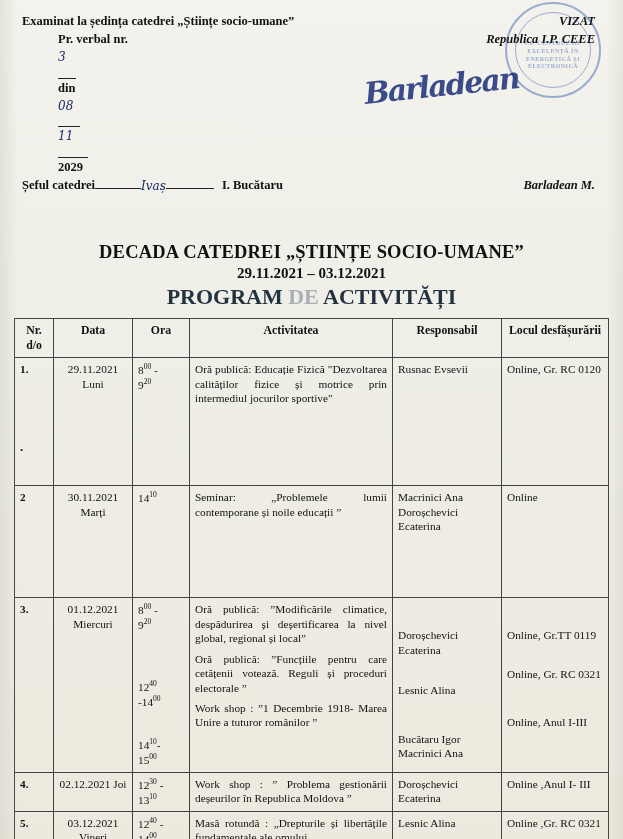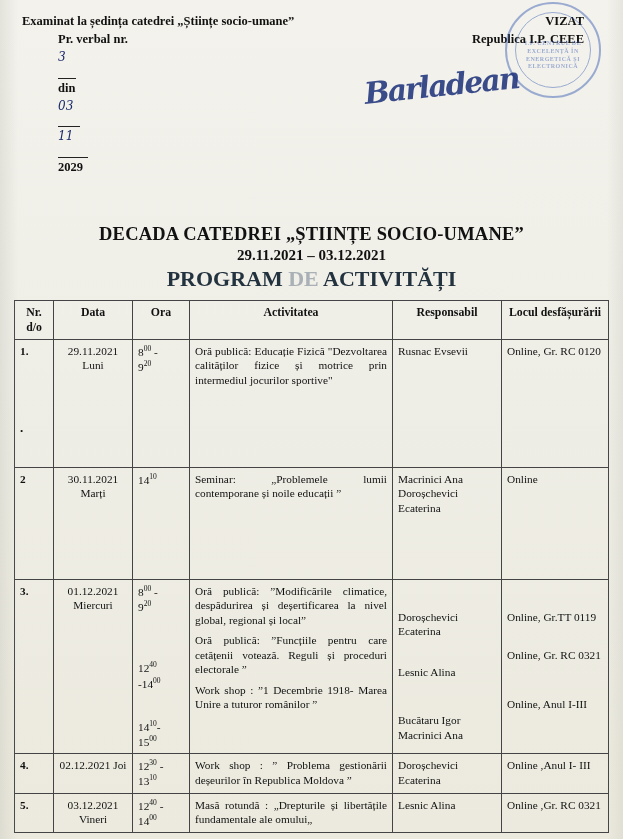--- a/index.html
+++ b/index.html
@@ -37,22 +37,23 @@
     position: relative;
     font-size: 12.5px;
     line-height: 1.45;
     font-weight: bold;
     padding-left: 8px;
   }
   .hdr-row { display: flex; align-items: baseline; }
   .hdr-left { white-space: nowrap; }
   .hdr-right {
     position: absolute;
-    right: 25px;
+    right: 14px;
     white-space: nowrap;
+    font-style: italic;
   }
   .r1 { top: 0px; }
   .r2 { top: 19px; flex-direction: column; }
   .r3 { top: 38px; }
   .blank-line {
     display: inline-block;
     border-bottom: 1px solid #222;
     height: 12px;
     vertical-align: bottom;
   }
@@ -171,26 +172,34 @@
   <div class="header-block">
     <div class="hdr-row r1">
       <span class="hdr-left">Examinat la ședința catedrei „Științe socio-umane”</span>
       <span class="hdr-right">VIZAT</span>
     </div>
     <div class="hdr-row r2">
       <span class="hdr-left">Pr. verbal nr.</span>
       <span class="hand" style="margin:0 4px;">3</span>
       <span class="blank-line" style="width:18px;"></span>
       <span class="hdr-left" style="margin:0 16px;">din</span>
-      <span class="hand">03</span>
+      <span class="hand">08</span>
       <span class="blank-line" style="width:22px;"></span>
       <span class="hand" style="margin-left:36px;">11</span>
       <span class="blank-line" style="width:30px;"></span>
       <span class="hdr-left">2029</span>
       <span class="hdr-right">Republica I.P. CEEE</span>
+    </div>
+    <div class="hdr-row r3">
+      <span class="hdr-left">Șeful catedrei</span>
+      <span class="blank-line" style="width:46px;"></span>
+      <span class="hand">Ivaș</span>
+      <span class="blank-line" style="width:48px;"></span>
+      <span class="hdr-left" style="margin-left:8px;">I. Bucătaru</span>
+      <span class="hdr-right">Barladean M.</span>
     </div>
 
     <div class="stamp">
       <div class="stamp-text">I.P. CENTRUL DE EXCELENȚĂ ÎN ENERGETICĂ ȘI ELECTRONICĂ</div>
     </div>
     <div class="signature">Barladean</div>
   </div>
 
   <div class="title-block">
     <div class="title-1">DECADA CATEDREI „ȘTIINȚE SOCIO-UMANE”</div>

